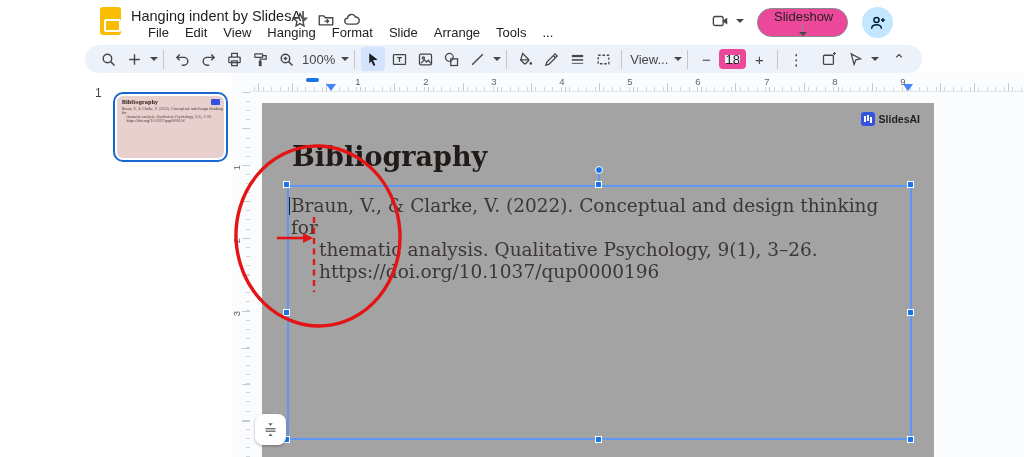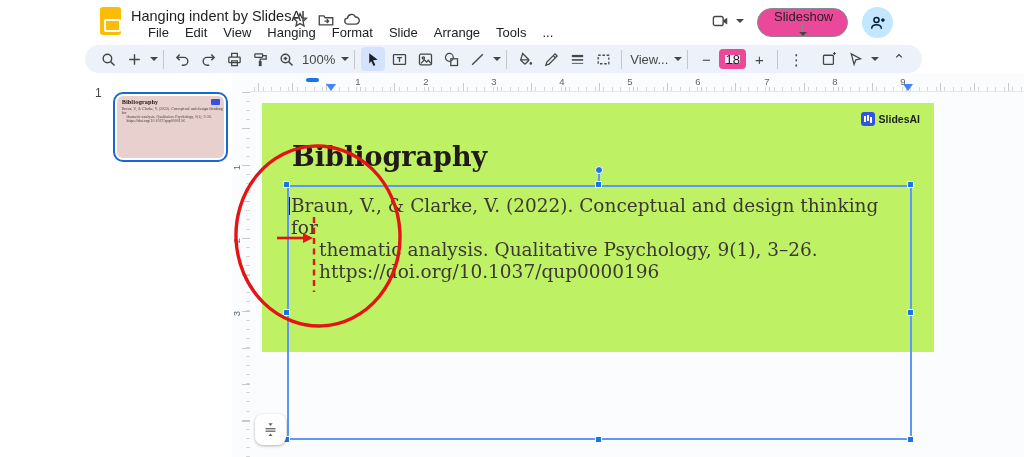--- a/index.html
+++ b/index.html
@@ -71,21 +71,21 @@
   .vruler { position:absolute; left:234px; top:92px; width:16px; height:365px;
     background:
       repeating-linear-gradient(180deg, #c6c9cd 0 1px, transparent 1px 36.5px) right top/8px 100% no-repeat,
       repeating-linear-gradient(180deg, #d4d7da 0 1px, transparent 1px 9.1px) right top/4px 100% no-repeat; }
   .vr-num { position:absolute; left:0px; font-size:9.5px; color:#5f6368; transform:rotate(-90deg); background:#fbfcfe; }
   .ind-rect { position:absolute; left:306px; top:78px; width:13px; height:4px; background:#1a73e8; border-radius:2px; }
   .ind-tri { position:absolute; top:84px; width:0; height:0; border-left:5px solid transparent;
     border-right:5px solid transparent; border-top:7px solid #4285f4; }
 
   
-  .slide { position:absolute; left:262px; top:103px; width:672px; height:249px; background:#bef264;text-decoration:underline; }
+  .slide { position:absolute; left:262px; top:103px; width:672px; height:354px; background:#a3a3a3;text-decoration:underline; }
   .watermark { position:absolute; right:14px; top:9px; display:flex; align-items:center; gap:4px; }
   .watermark-ico { width:14px; height:14px; background:#3452e0; border-radius:3px; position:relative; }
   .watermark-ico::after { content:""; position:absolute; left:3px; top:4px; width:2px; height:6px; background:#fff;
     box-shadow:3px -1px 0 #fff, 6px 1px 0 #fff; }
   .watermark-label { font-size:10.5px; font-weight:bold; color:#1f1f1f; }
   .slide-title { position:absolute; left:30px; top:38px; font-family:"DejaVu Serif", serif;
     font-size:27px; font-weight:bold; color:#211a18; }
   .textbox { position:absolute; left:25px; top:82px; width:625px; height:255px; border:2px solid #5e97f6; }
   .handle { position:absolute; width:7px; height:7px; background:#1a73e8; border:1px solid #fff; }
   .rotate-stem { position:absolute; left:336px; top:69px; width:1.5px; height:13px; background:#5e97f6; }

